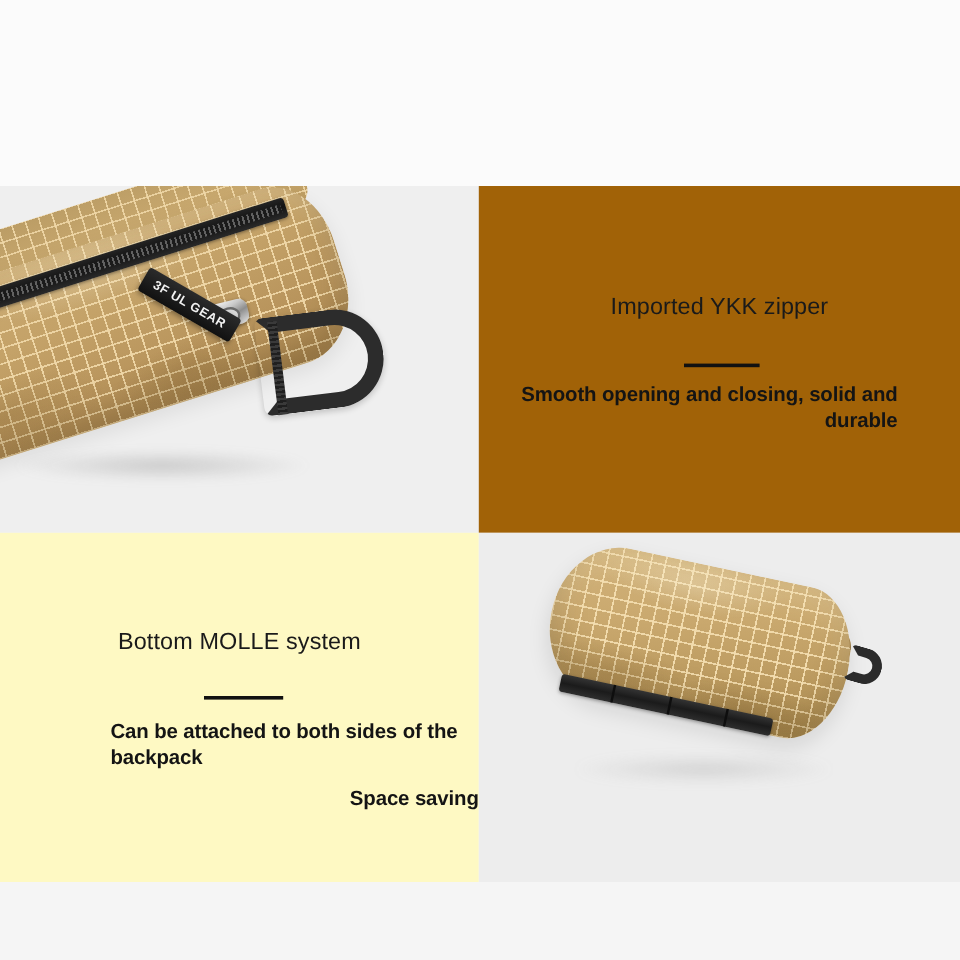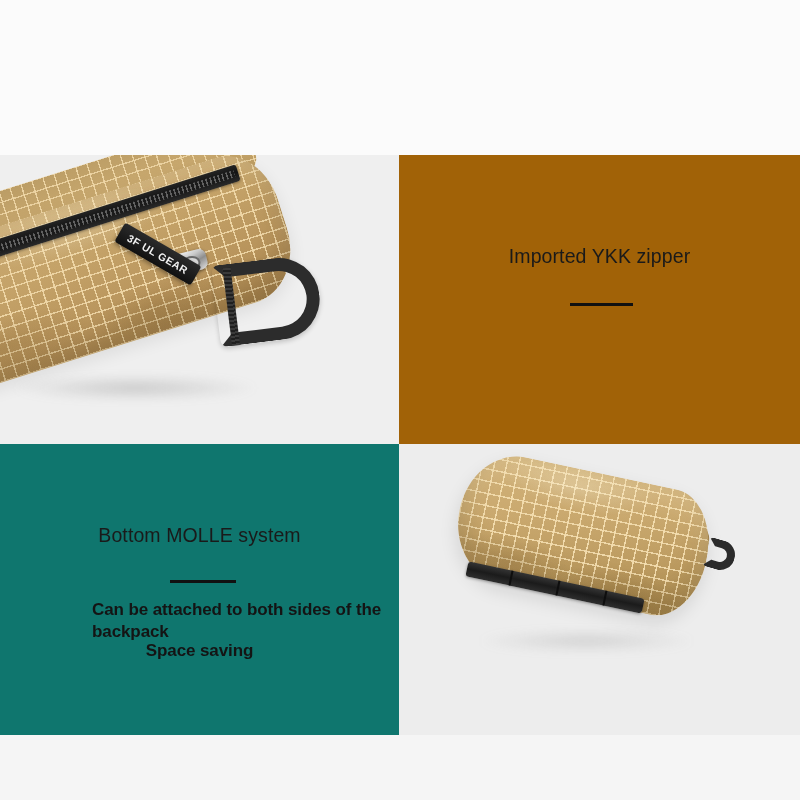--- a/index.html
+++ b/index.html
@@ -38,21 +38,21 @@
     position: absolute;
     left: 0; top: 155px;
     width: 800px; height: 580px;
   }
   .panel {
     position: absolute;
     overflow: hidden;
   }
   .p-tl { left: 0;   top: 0;   width: 399px; height: 289px; background: #efefef; }
   .p-tr { left: 399px; top: 0; width: 401px; height: 289px; background: #a16207; }
-  .p-bl { left: 0;   top: 289px; width: 399px; height: 291px; background: #0f766e; }
+  .p-bl { left: 0;   top: 289px; width: 399px; height: 291px; background: #fef9c3; }
   .p-br { left: 399px; top: 289px; width: 401px; height: 291px; background: #ededed; }
 
   
   .headline {
     position: absolute;
     font-size: 19.5px;
     font-weight: 500;
     color: #1a1a1a;
     letter-spacing: .1px;
     white-space: nowrap;
@@ -73,21 +73,21 @@
 
   
   .tr-head { left: 0; right: 0; top: 90px; text-align: center; }
   .tr-rule { left: 171px; top: 148px; width: 63px; }
   .tr-body { left: 20px; width: 329px; top: 163px; text-align: right; }
 
   
   .bl-head { left: 0; right: 0; top: 80px; text-align: center; }
   .bl-rule { left: 170px; top: 136px; width: 66px; }
   .bl-body1 { left: 92px; width: 300px; top: 155px; text-align: left; }
-  .bl-body2 { left: 0; right: 0; top: 196px; text-align: center; }
+  .bl-body2 { left: 0; right: 0; top: 211px; text-align: right; }
 
   
   .photo-tl {
     position: absolute;
     left: -30px; top: -48px;
     width: 430px; height: 340px;
   }
   .photo-tl .scene {
     position: absolute; inset: 0;
     background: #efefef;
@@ -333,20 +333,21 @@
         <div class="zip1-slider"></div>
         <div class="zip1-tag">
           <span>3F UL GEAR</span>
         </div>
       </div>
     </div>
 
     <div class="panel p-tr">
       <div class="headline tr-head">Imported YKK zipper</div>
       <div class="rule tr-rule"></div>
+      <div class="body-text tr-body">Smooth opening and closing, solid and durable</div>
     </div>
 
     <div class="panel p-bl">
       <div class="headline bl-head">Bottom MOLLE system</div>
       <div class="rule bl-rule"></div>
       <div class="body-text bl-body1">Can be attached to both sides of the backpack</div>
       <div class="body-text bl-body2">Space saving</div>
     </div>
 
     <div class="panel p-br">

